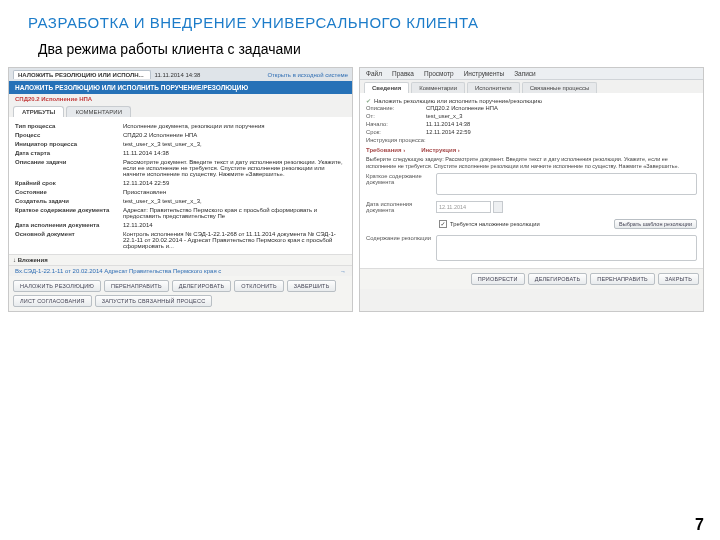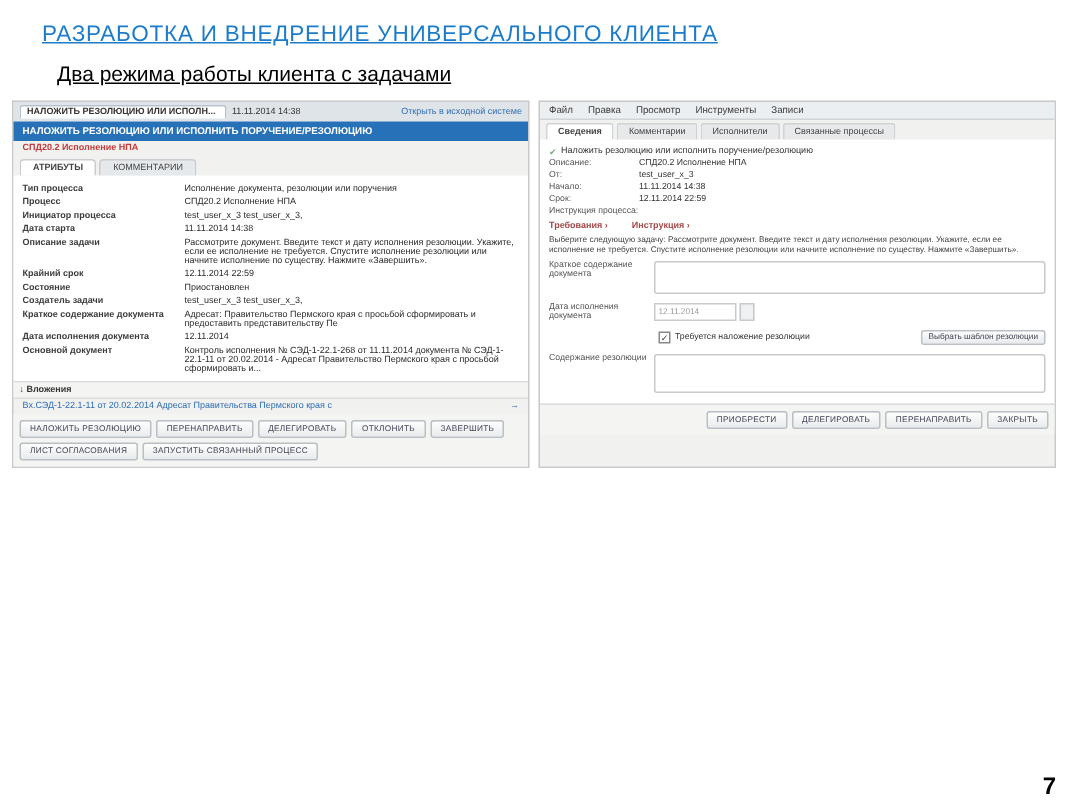--- a/index.html
+++ b/index.html
@@ -12,26 +12,24 @@
     height: 540px;
     position: relative;
   }
   .slide-title {
     color: #1c7cc9;
     font-size: 15px;
     font-weight: 500;
     letter-spacing: 0.5px;
     padding: 12px 0 0 28px;
     line-height: 1.4;
-    text-decoration: underline;
   }
   .slide-subtitle {
     font-size: 14px;
     color: #000;
-    text-decoration: underline;
     padding: 8px 0 6px 38px;
   }
   .panels {
     display: flex;
     gap: 6px;
     padding: 4px 8px 0 8px;
   }
   .panel {
     border: 1px solid #c9c9c9;
     background: #f1f1f0;

